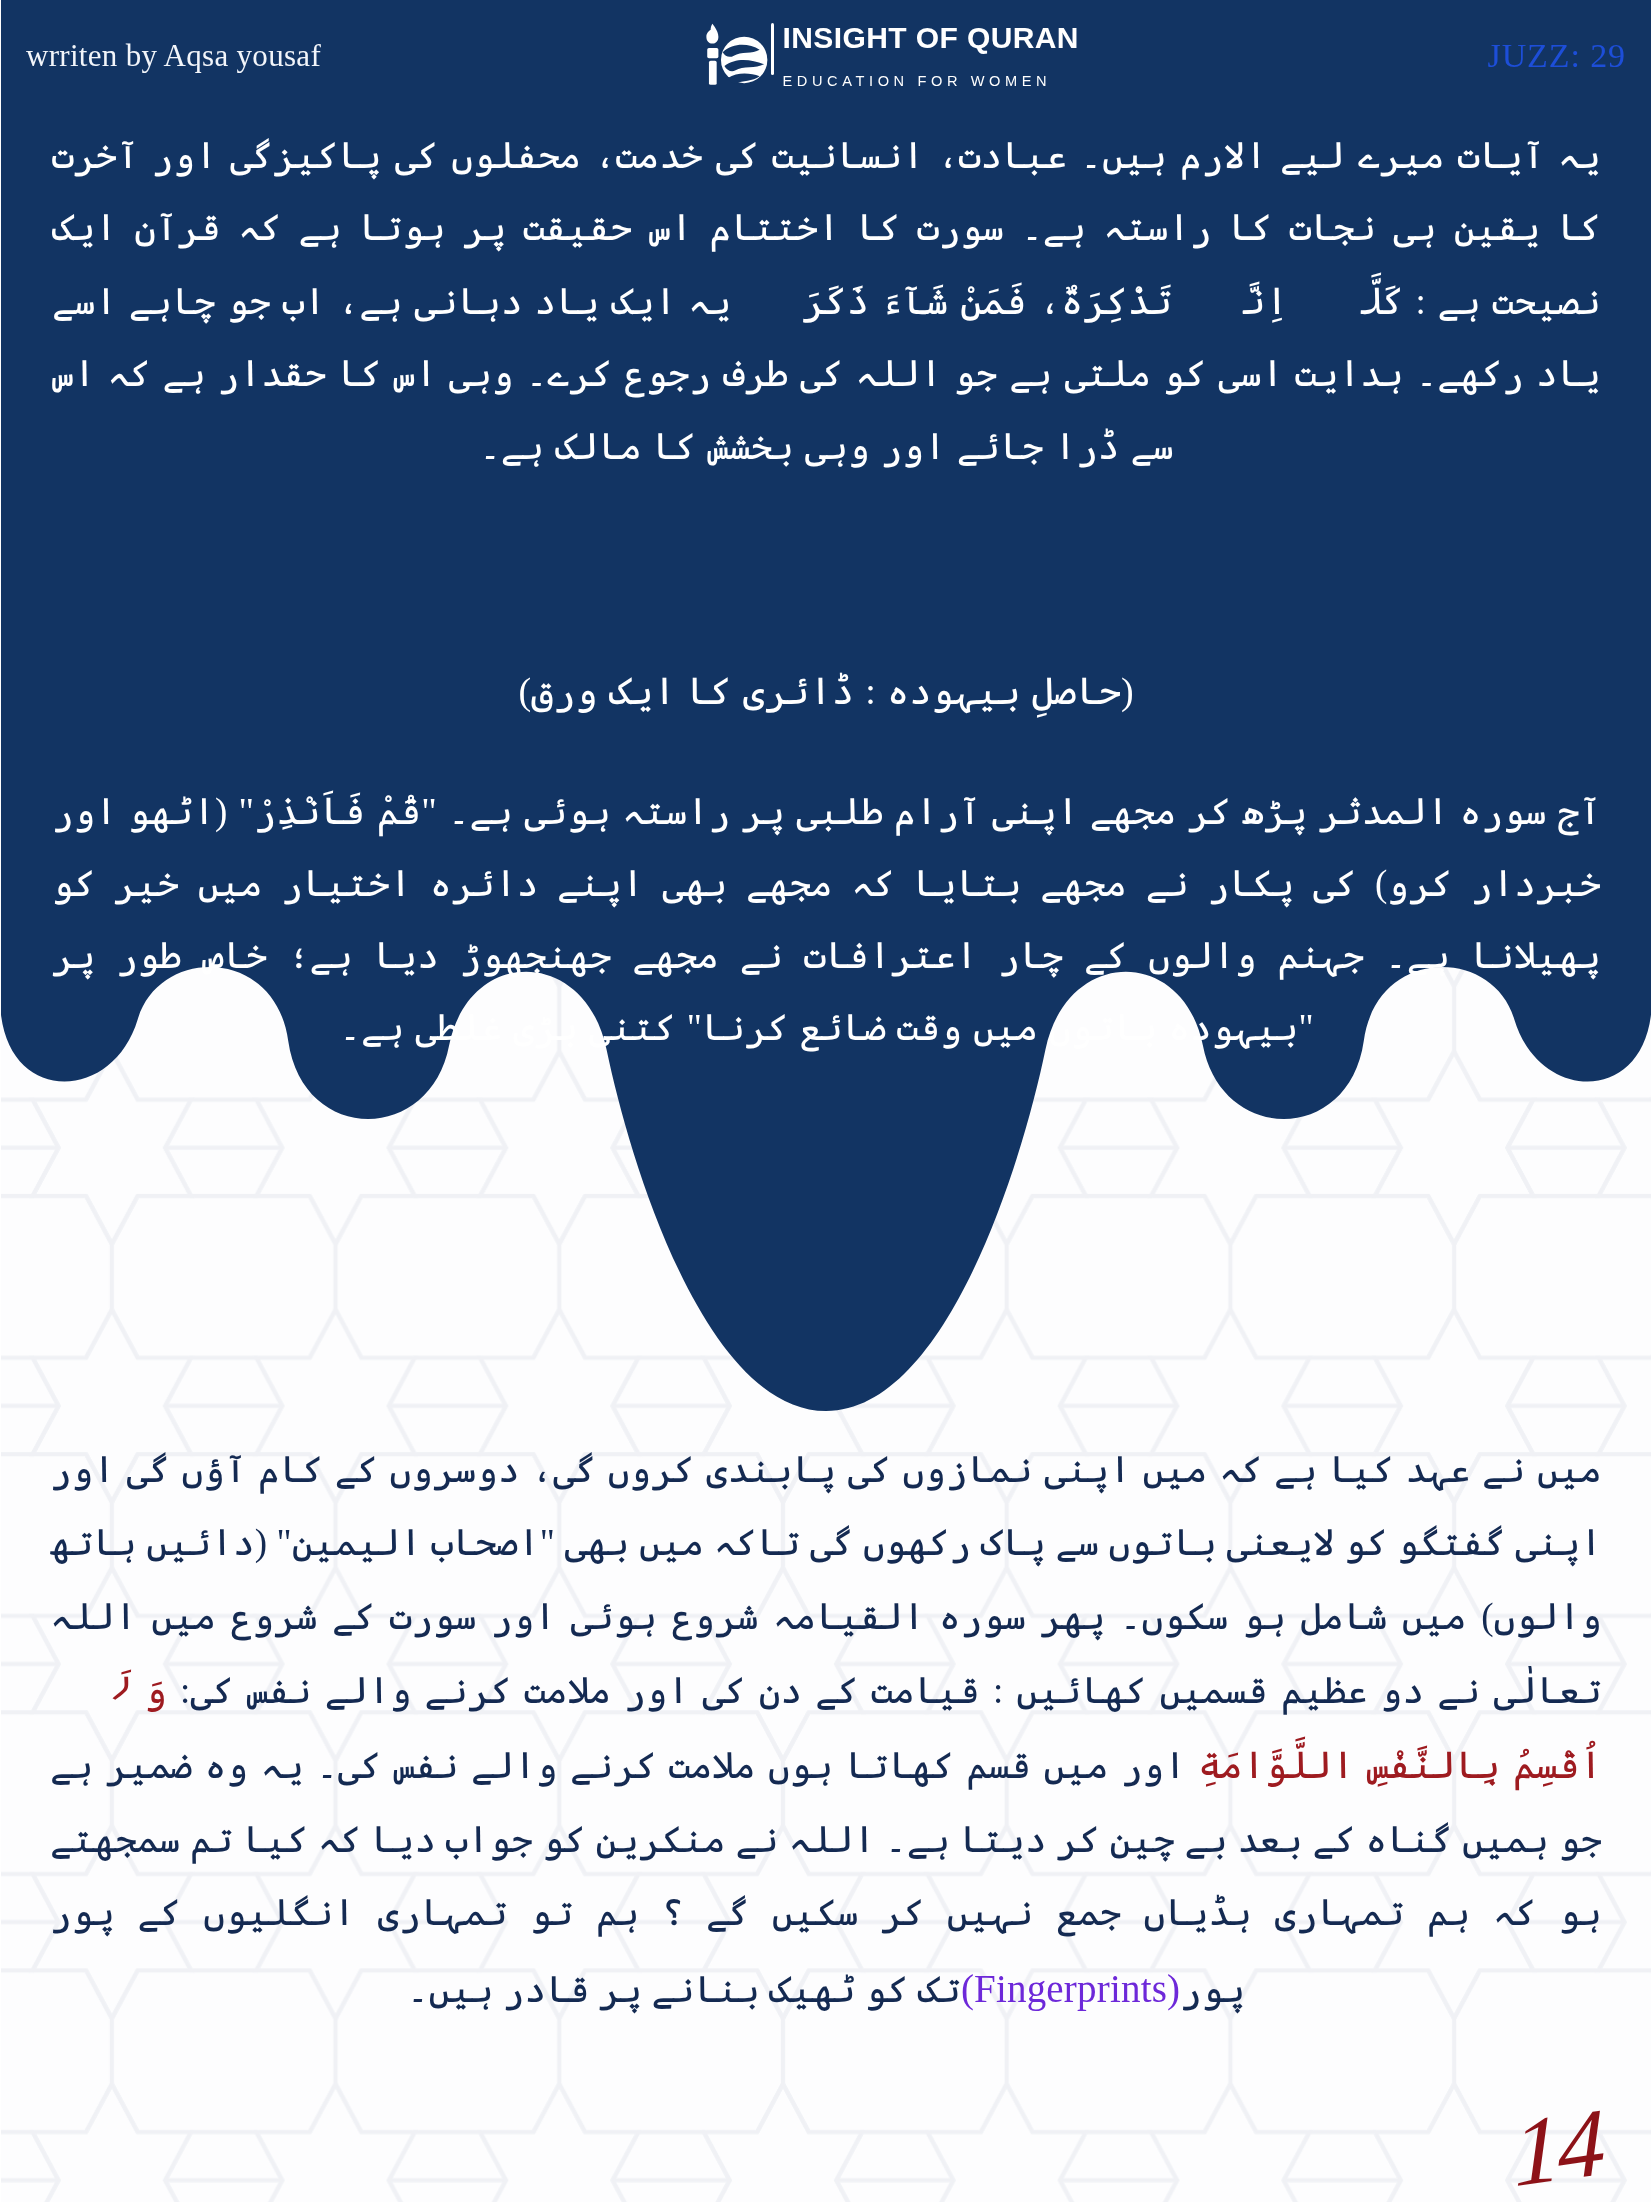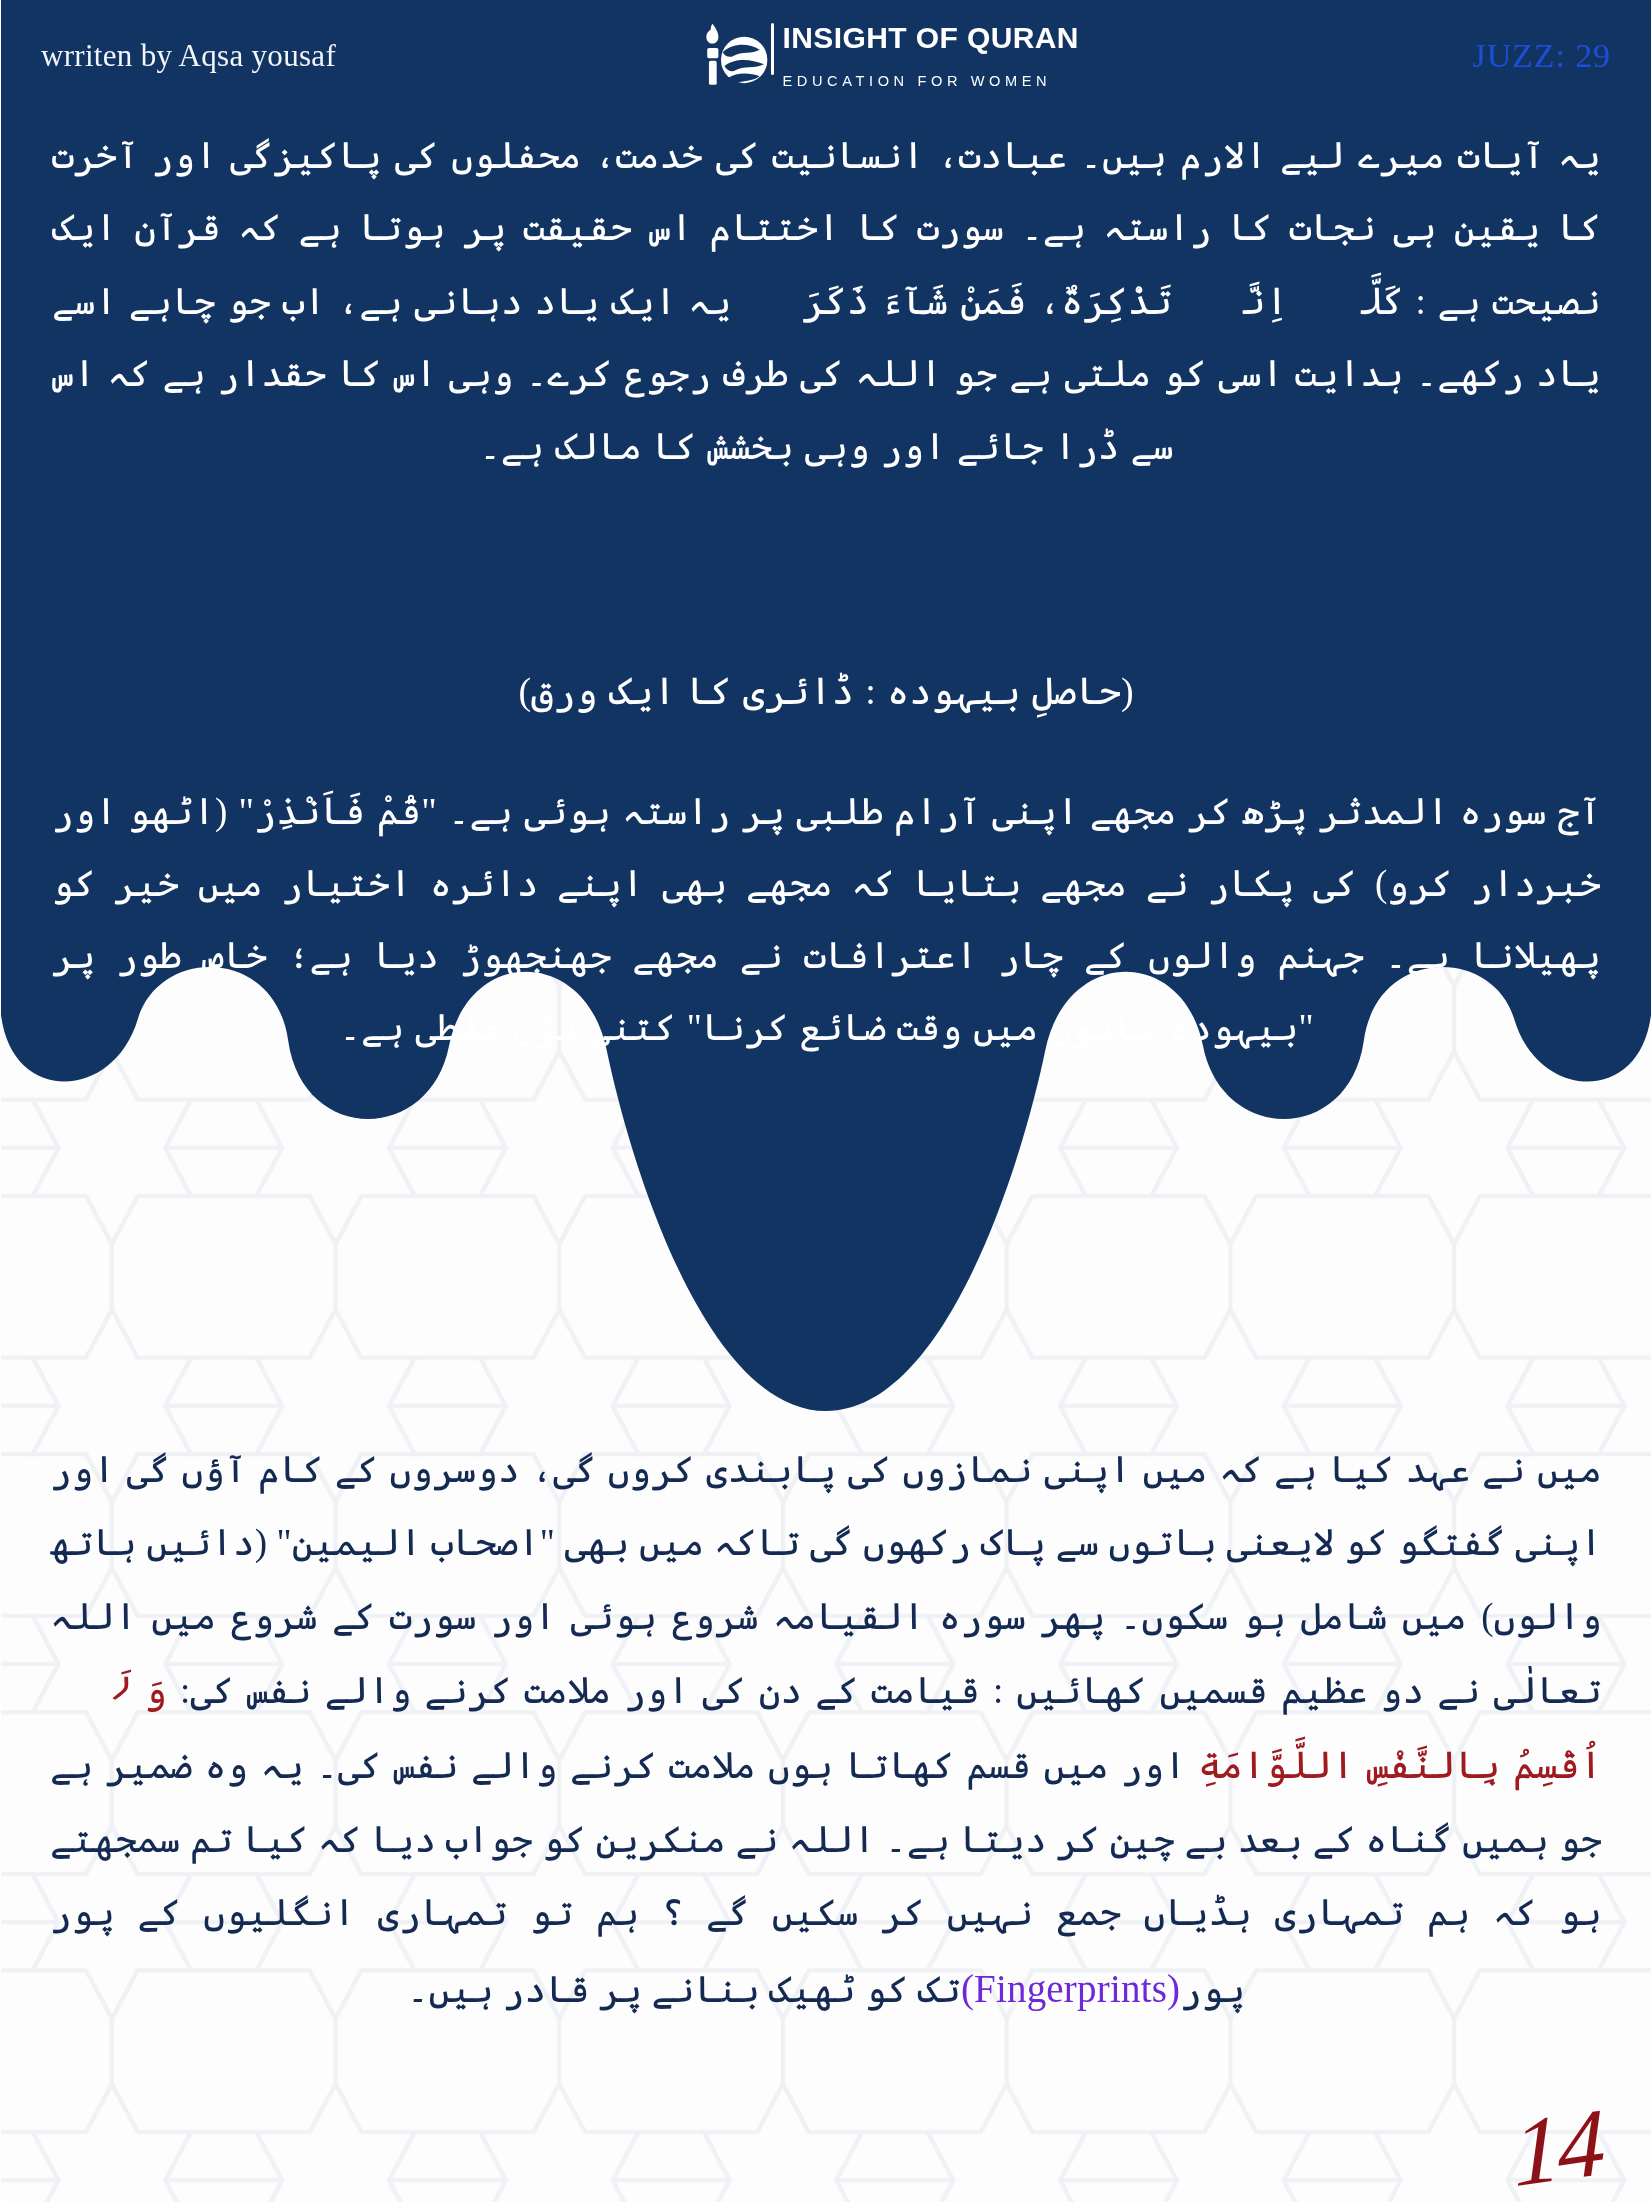--- a/index.html
+++ b/index.html
@@ -50,21 +50,21 @@
 
   
   .header{
     position:absolute;
     top:0; left:0;
     width:1652px;
     height:112px;
     display:flex;
     align-items:center;
     justify-content:space-between;
-    padding:0 41px;
+    padding:0 26px;
     direction:ltr;
   }
   .byline{
     color:#f2f5fa;
     font-family:"Liberation Serif", serif;
     font-size:31px;
     letter-spacing:0.3px;
     white-space:nowrap;
   }
   .juzz{

